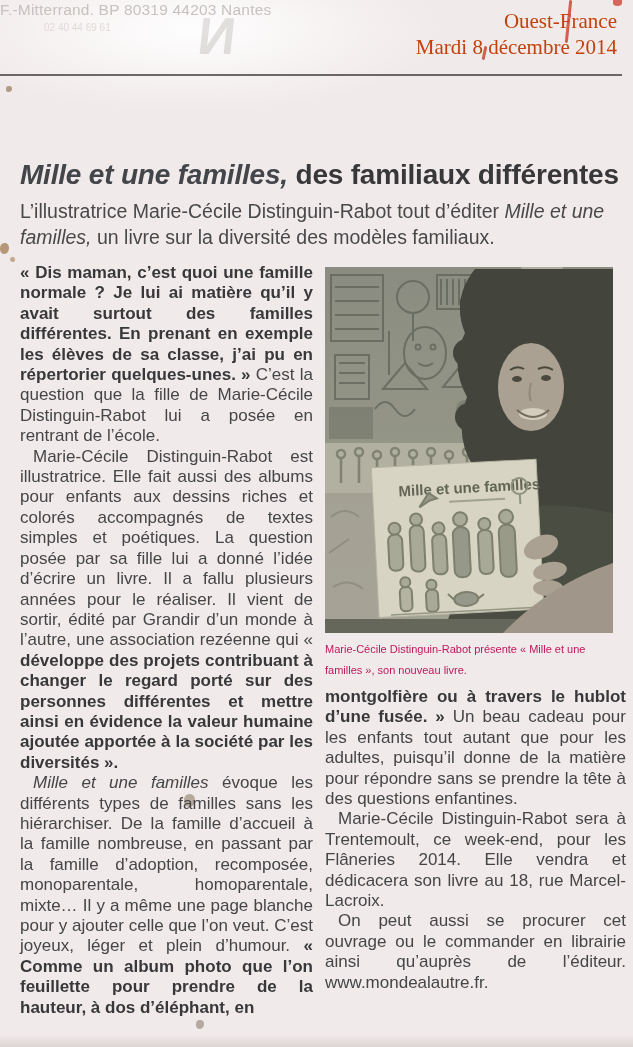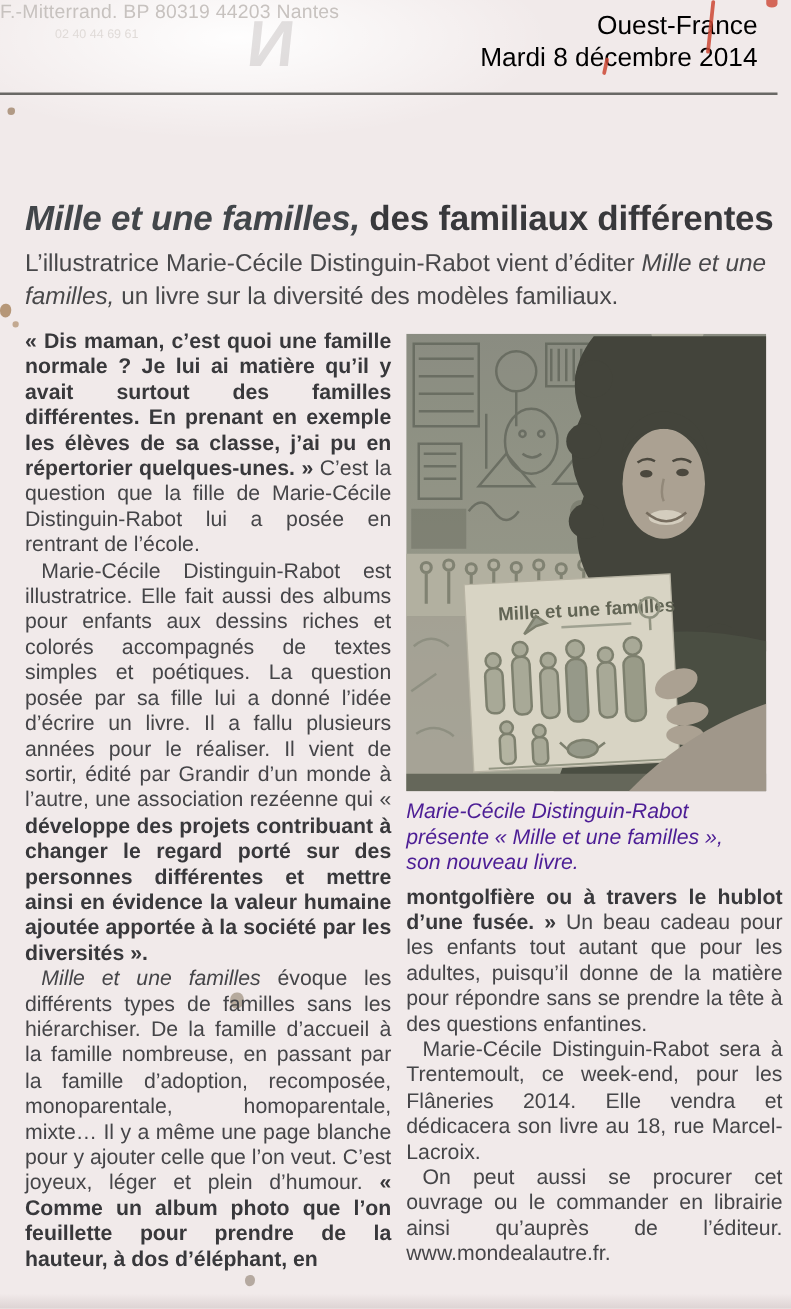--- a/index.html
+++ b/index.html
@@ -13,22 +13,22 @@
   
   .white-blob { position:absolute; left:-70px; top:-55px; width:520px; height:170px;
     background:radial-gradient(ellipse at center, rgba(255,255,255,.95) 0%, rgba(255,255,255,0) 68%); }
   .bottom-shade { position:absolute; left:0; right:0; bottom:0; height:12px;
     background:linear-gradient(rgba(0,0,0,0), rgba(96,72,72,.14)); }
   .ghost-n { position:absolute; left:198px; top:6px; font-size:52px; font-weight:bold;
     color:rgba(176,170,170,.35); transform:scaleX(-1) skewX(6deg); }
   
   .address { position:absolute; left:0; top:1px; font-size:15.5px; color:#c7c2bf; letter-spacing:.2px;text-align:center; }
   .phone   { position:absolute; left:44px; top:22px; font-size:10px; color:#e0dbd8; }
-  .masthead-block { position:absolute; right:27px; top:8px; text-align:right; line-height:26px;
-    font-size:21px; color:#000000; }
+  .masthead-block { position:absolute; right:16px; top:8px; text-align:right; line-height:26px;
+    font-size:21px; color:#c2410c;font-family:Liberation Serif, serif; }
   .rule { position:absolute; left:0; top:74px; width:622px; height:2px; background:#43433f; opacity:.78; }
   
   .red-mark { position:absolute; background:#cd4634; border-radius:2px; opacity:.85; }
   .red-mark-1 { left:567px; top:0; width:3px; height:43px; transform:rotate(6deg); }
   .red-mark-2 { left:483px; top:46px; width:3px; height:14px; transform:rotate(12deg); }
   .red-dot { position:absolute; left:613px; top:0; width:9px; height:6px; background:#cd4634;
     border-radius:0 0 50% 50%; opacity:.8; }
   
   .stain { position:absolute; border-radius:50% 45% 55% 50%; }
   .stain-a { left:6px;  top:86px;  width:6px;  height:6px;  background:#8f6f4e; opacity:.65; }
@@ -46,22 +46,22 @@
   .col-right { left:325px; top:267px; width:301px; }
   .body-p { font-size:17px; line-height:20.4px; text-align:justify; color:#454548;
     hyphens:auto; -webkit-hyphens:auto; }
   .body-p.indent { text-indent:13px; }
   .seg-regular { font-weight:400; font-style:normal; }
   .seg-bold { font-weight:700; color:#38383b; }
   .seg-italic { font-style:italic; }
   .seg-bold-italic { font-weight:700; font-style:italic; }
   figure { margin:0; }
   .photo { display:block; width:288px; height:366px; }
-  figcaption { width:284px; margin:6px 0 7px 0; font-style:italic;
-    font-size:17px; line-height:20.5px; color:#4c1d95; }
+  figcaption { width:284px; margin:6px 0 7px 0; 
+    font-size:11px; line-height:20.5px; color:#be185d; }
   .right-paragraphs { width:301px; }
 </style>
 </head>
 <body>
 
 <div class="page">
 
   <div class="white-blob"></div>
   <div class="ghost-n">N</div>
 
@@ -79,21 +79,21 @@
   <div class="red-mark red-mark-2"></div>
   <div class="red-dot"></div>
 
   <div class="stain stain-a"></div>
   <div class="stain stain-b"></div>
   <div class="stain stain-c"></div>
   <div class="stain stain-d"></div>
   <div class="stain stain-e"></div>
 
   <h1 class="title"><span class="seg-bold-italic">Mille et une familles,</span><span class="seg-bold"> des familiaux différentes</span></h1>
-  <p class="standfirst"><span class="seg-regular">L’illustratrice Marie-Cécile Distinguin-Rabot vient d’éditer </span><span class="seg-italic">Mille et une familles,</span><span class="seg-regular"> un livre sur la diversité des modèles familiaux.</span></p>
+  <p class="standfirst"><span class="seg-regular">L’illustratrice Marie-Cécile Distinguin-Rabot tout d’éditer </span><span class="seg-italic">Mille et une familles,</span><span class="seg-regular"> un livre sur la diversité des modèles familiaux.</span></p>
 
   <div class="col col-left">
       <p class="body-p"><span class="seg-bold">« Dis maman, c’est quoi une famille normale ? Je lui ai matière qu’il y avait surtout des familles différentes. En prenant en exemple les élèves de sa classe, j’ai pu en répertorier quelques-unes. » </span><span class="seg-regular">C’est la question que la fille de Marie-Cécile Distinguin-Rabot lui a posée en rentrant de l’école.</span></p>
       <p class="body-p indent"><span class="seg-regular">Marie-Cécile Distinguin-Rabot est illustratrice. Elle fait aussi des albums pour enfants aux dessins riches et colorés accompagnés de textes simples et poétiques. La question posée par sa fille lui a donné l’idée d’écrire un livre. Il a fallu plusieurs années pour le réaliser. Il vient de sortir, édité par Grandir d’un monde à l’autre, une association rezéenne qui « </span><span class="seg-bold">développe des projets contribuant à changer le regard porté sur des personnes différentes et mettre ainsi en évidence la valeur humaine ajoutée apportée à la société par les diversités ».</span></p>
       <p class="body-p indent"><span class="seg-italic">Mille et une familles</span><span class="seg-regular"> évoque les différents types de familles sans les hiérarchiser. De la famille d’accueil à la famille nombreuse, en passant par la famille d’adoption, recomposée, monoparentale, homoparentale, mixte… Il y a même une page blanche pour y ajouter celle que l’on veut. C’est joyeux, léger et plein d’humour. </span><span class="seg-bold">« Comme un album photo que l’on feuillette pour prendre de la hauteur, à dos d’éléphant, en</span></p>
     </div>
 
   <div class="col col-right">
     <figure>
       <svg class="photo" viewBox="0 0 288 366" xmlns="http://www.w3.org/2000/svg">

